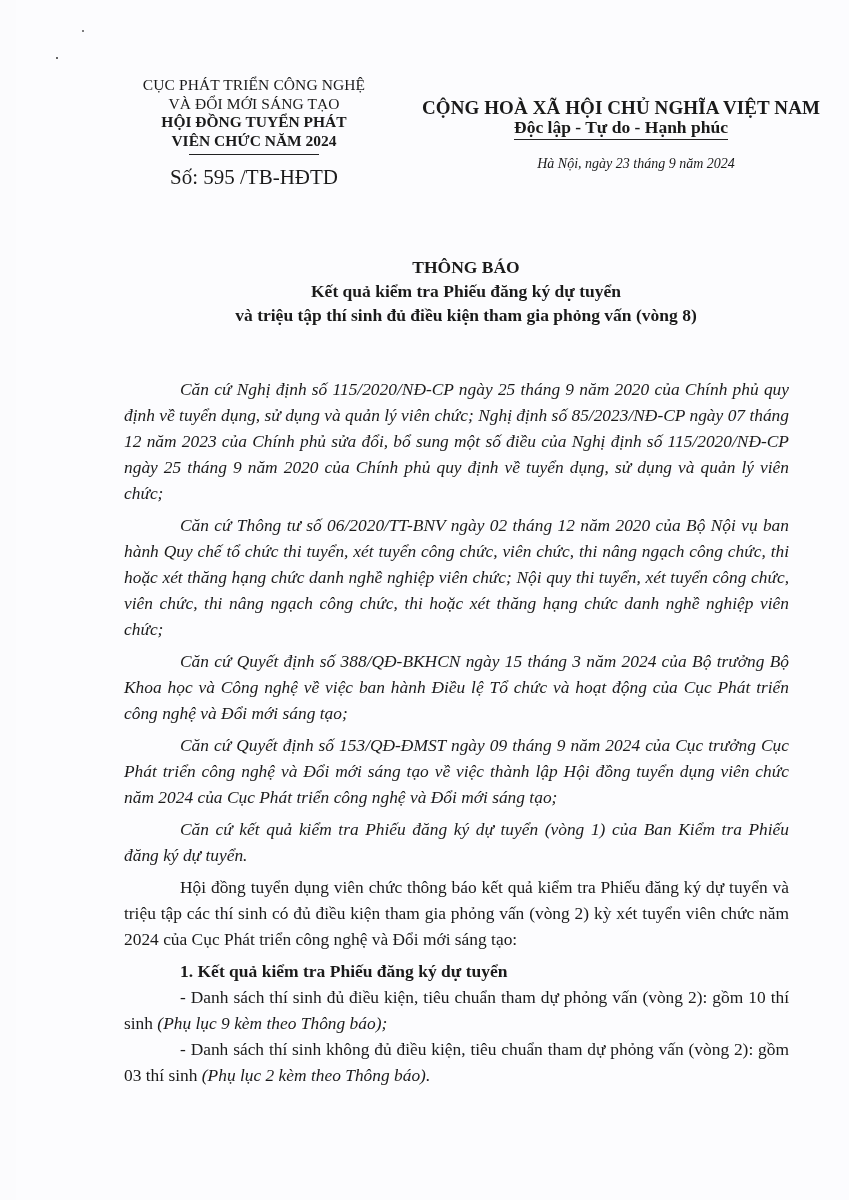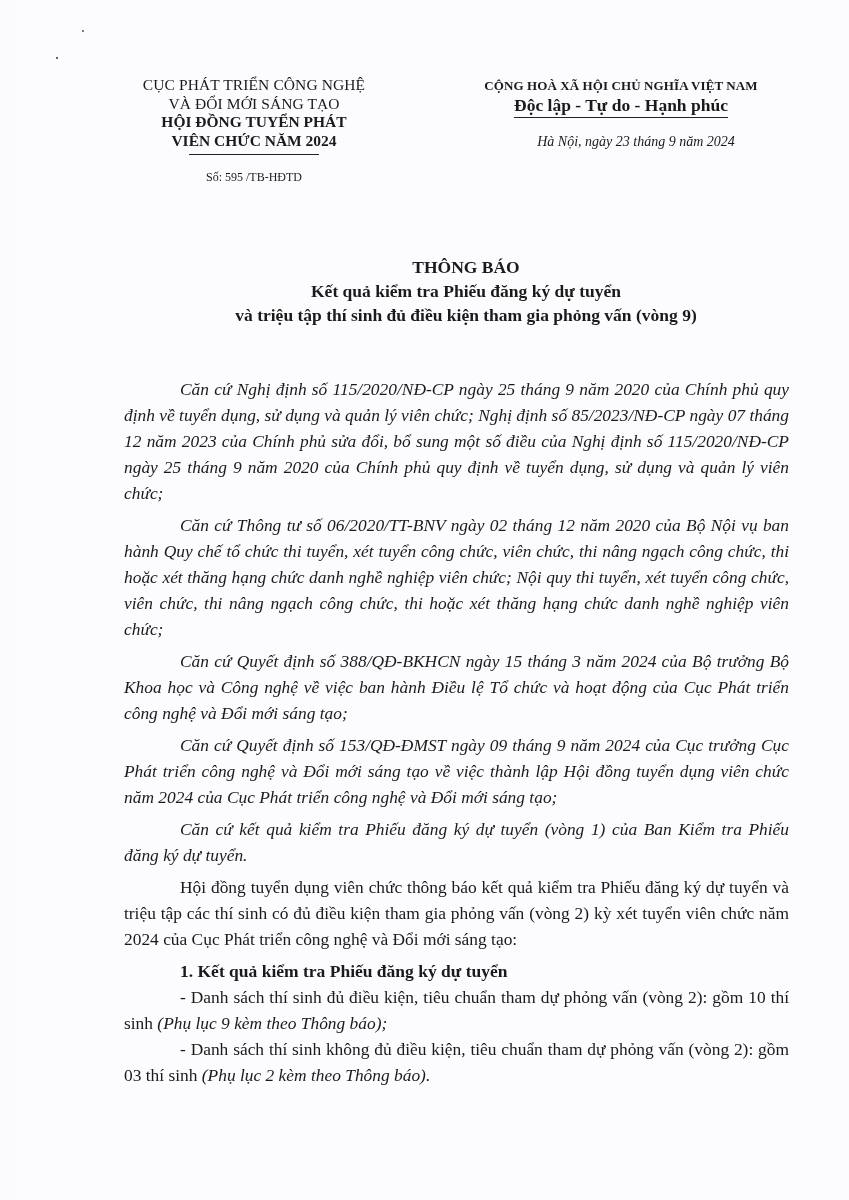--- a/index.html
+++ b/index.html
@@ -39,35 +39,36 @@
     }
     .hdr-left .org { font-weight: normal; letter-spacing: 0.1px; }
     .hdr-left .council { font-weight: bold; }
     .hdr-left .rule {
       width: 130px;
       margin: 4px auto 0 auto;
       border-top: 1.2px solid #222;
     }
     .hdr-left .docno {
       margin-top: 13px;
-      font-size: 12px;
+      font-size: 21px;
     }
     
     .hdr-right {
       position: absolute;
       left: 400px;
       top: 76px;
       width: 410px;
       text-align: center;
     }
     .hdr-right .nation {
       font-weight: bold;
-      font-size: 13px;
+      font-size: 19px;
       line-height: 19px;
       letter-spacing: 0.1px;
+      margin-top: 22px;
     }
     .hdr-right .motto {
       font-weight: bold;
       font-size: 17.5px;
       line-height: 21px;
       display: inline-block;
       border-bottom: 1.2px solid #222;
       padding-bottom: 1px;
     }
     .hdr-right .date {
@@ -131,21 +132,21 @@
 
   <div class="hdr-right">
     <div class="nation">CỘNG HOÀ XÃ HỘI CHỦ NGHĨA VIỆT NAM</div>
     <div><span class="motto">Độc lập - Tự do - Hạnh phúc</span></div>
     <div class="date">Hà Nội, ngày 23  tháng 9  năm 2024</div>
   </div>
 
   <div class="title-block">
     <div>THÔNG BÁO</div>
     <div>Kết quả kiểm tra Phiếu đăng ký dự tuyển</div>
-    <div>và triệu tập thí sinh đủ điều kiện tham gia phỏng vấn (vòng 9)</div>
+    <div>và triệu tập thí sinh đủ điều kiện tham gia phỏng vấn (vòng 8)</div>
   </div>
 
   <div class="body">
     <p class="it">Căn cứ Nghị định số 115/2020/NĐ-CP ngày 25 tháng 9 năm 2020 của Chính phủ quy định về tuyển dụng, sử dụng và quản lý viên chức; Nghị định số 85/2023/NĐ-CP ngày 07 tháng 12 năm 2023 của Chính phủ sửa đổi, bổ sung một số điều của Nghị định số 115/2020/NĐ-CP ngày 25 tháng 9 năm 2020 của Chính phủ quy định về tuyển dụng, sử dụng và quản lý viên chức;</p>
     <p class="it">Căn cứ Thông tư số 06/2020/TT-BNV ngày 02 tháng 12 năm 2020 của Bộ Nội vụ ban hành Quy chế tổ chức thi tuyển, xét tuyển công chức, viên chức, thi nâng ngạch công chức, thi hoặc xét thăng hạng chức danh nghề nghiệp viên chức; Nội quy thi tuyển, xét tuyển công chức, viên chức, thi nâng ngạch công chức, thi hoặc xét thăng hạng chức danh nghề nghiệp viên chức;</p>
     <p class="it">Căn cứ Quyết định số 388/QĐ-BKHCN ngày 15 tháng 3 năm 2024 của Bộ trưởng Bộ Khoa học và Công nghệ về việc ban hành Điều lệ Tổ chức và hoạt động của Cục Phát triển công nghệ và Đổi mới sáng tạo;</p>
     <p class="it">Căn cứ Quyết định số 153/QĐ-ĐMST ngày 09 tháng 9 năm 2024 của Cục trưởng Cục Phát triển công nghệ và Đổi mới sáng tạo về việc thành lập Hội đồng tuyển dụng viên chức năm 2024 của Cục Phát triển công nghệ và Đổi mới sáng tạo;</p>
     <p class="it">Căn cứ kết quả kiểm tra Phiếu đăng ký dự tuyển (vòng 1) của Ban Kiểm tra Phiếu đăng ký dự tuyển.</p>
     <p>Hội đồng tuyển dụng viên chức thông báo kết quả kiểm tra Phiếu đăng ký dự tuyển và triệu tập các thí sinh có đủ điều kiện tham gia phỏng vấn (vòng 2) kỳ xét tuyển viên chức năm 2024 của Cục Phát triển công nghệ và Đổi mới sáng tạo:</p>
     <h2>1. Kết quả kiểm tra Phiếu đăng ký dự tuyển</h2>

